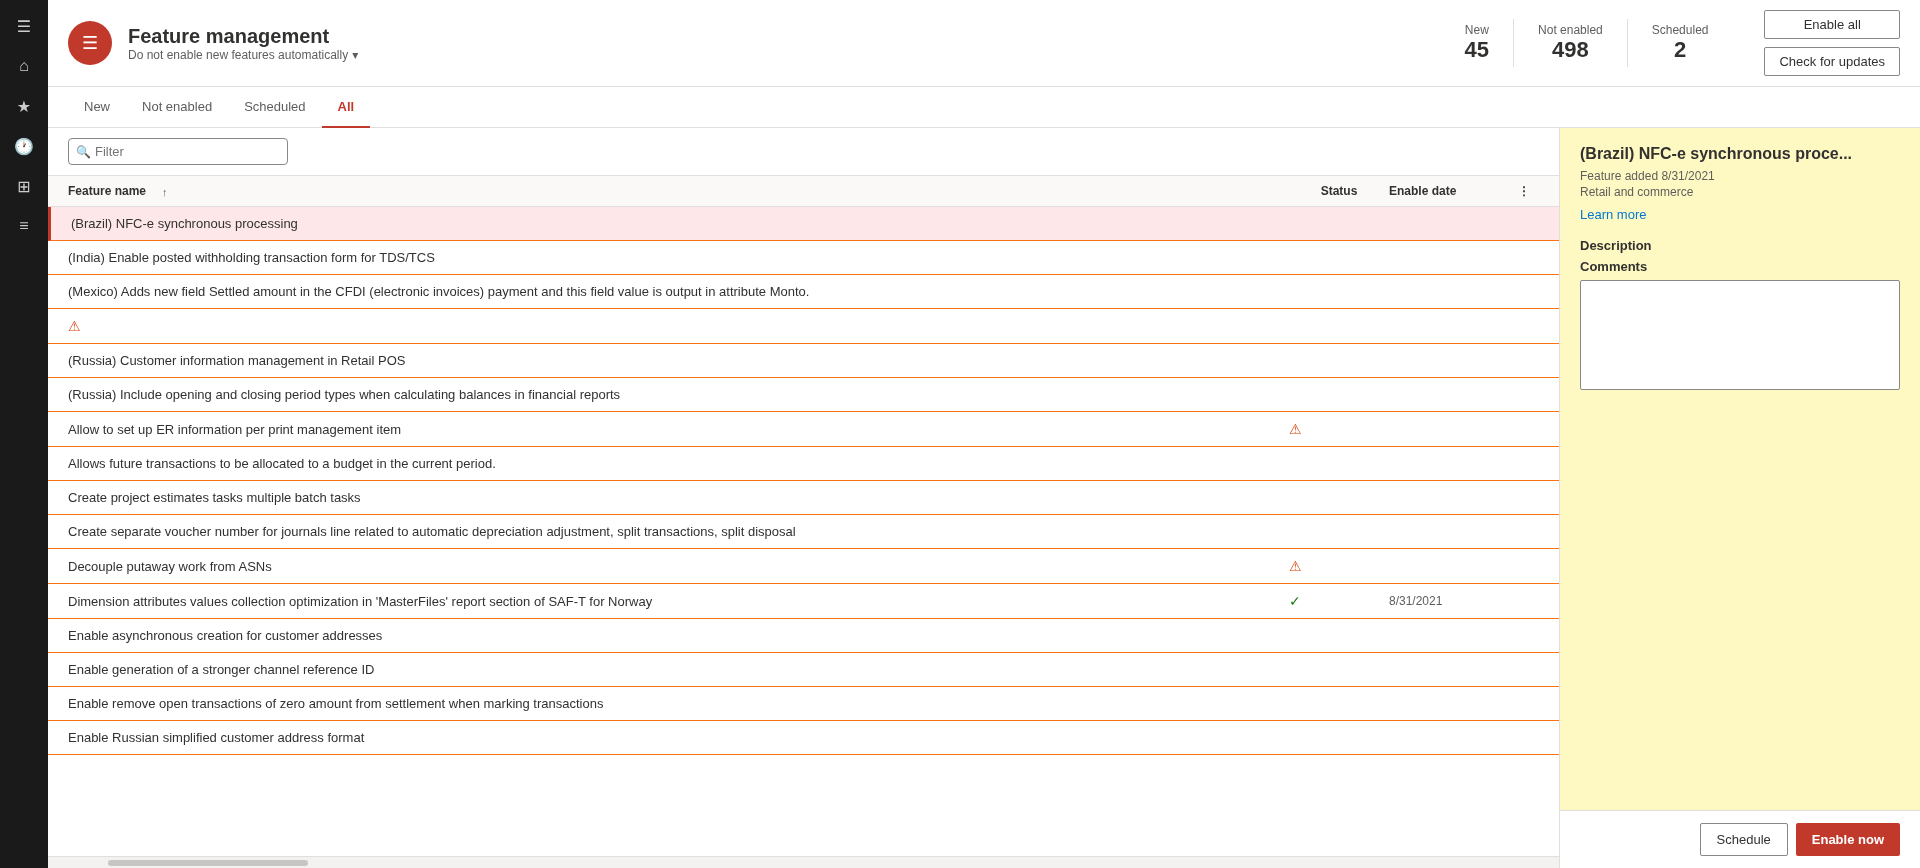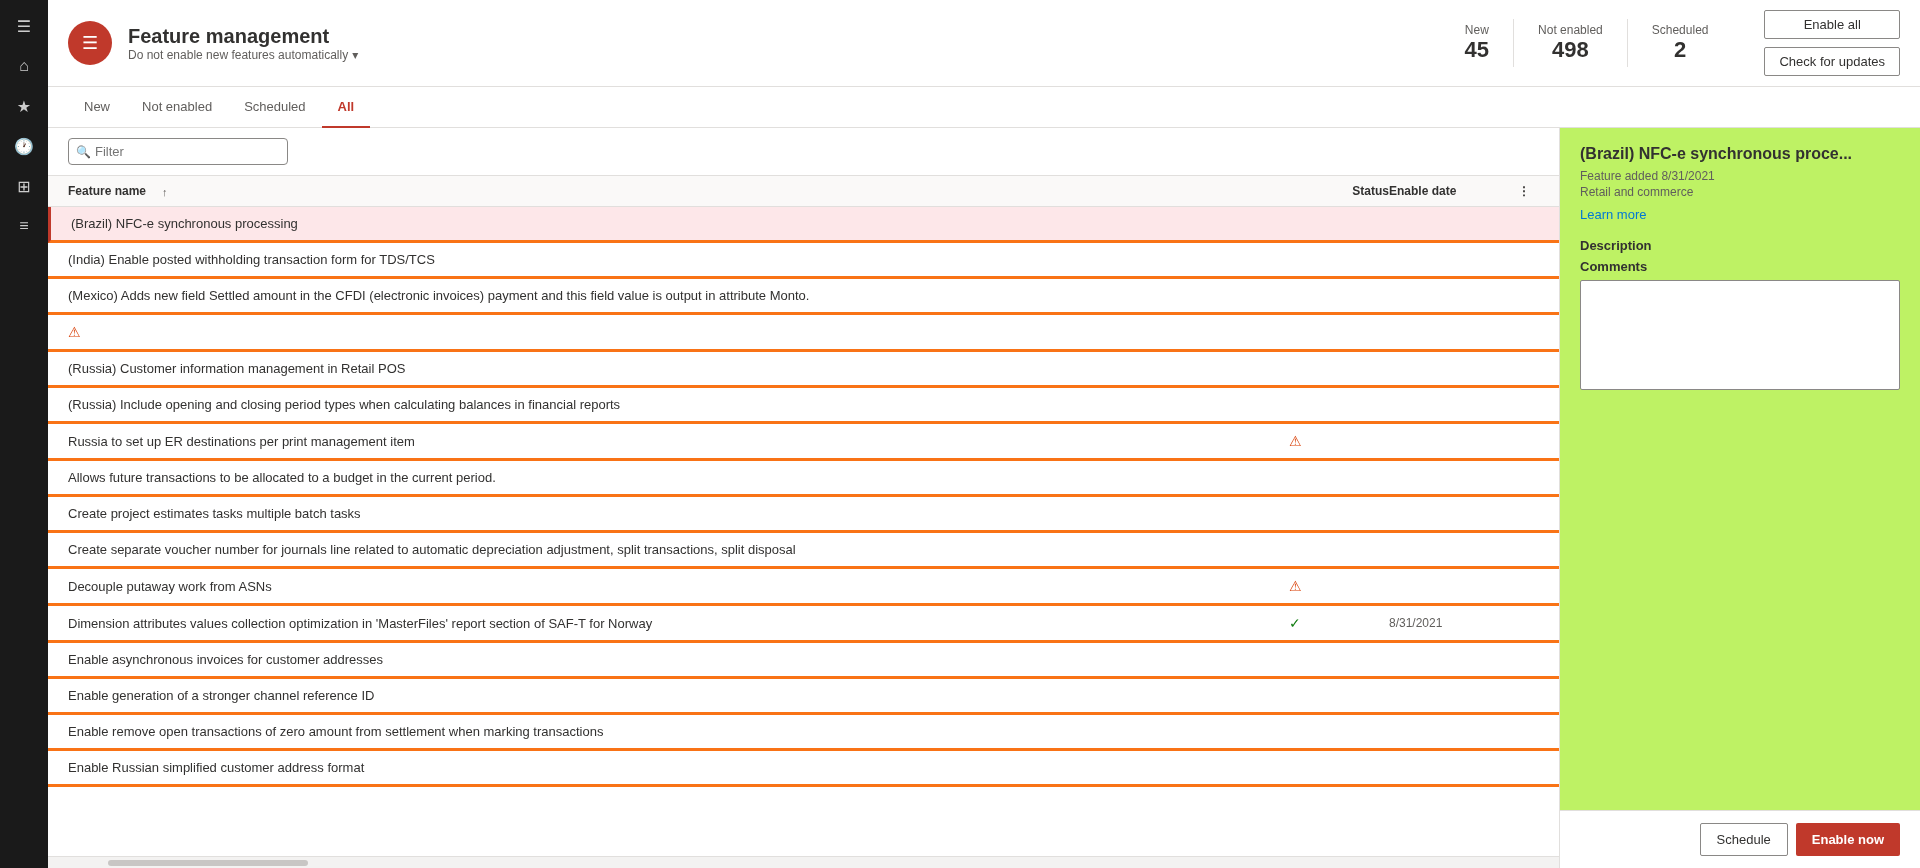--- a/index.html
+++ b/index.html
@@ -175,34 +175,34 @@
       display: flex;
       align-items: center;
       padding: 8px 20px;
       border-bottom: 1px solid #e1dfdd;
       background: #faf9f8;
       font-size: 12px;
       font-weight: 600;
       color: #323130;
     }
     .col-name { flex: 1; display: flex; align-items: flex-end; gap: 16px; }
-    .col-status { width: 100px; text-align: right; }
+    .col-status { width: 100px; text-align: center; }
     .col-enable-date { width: 120px; text-align: left; }
     .col-more { width: 30px; text-align: center; }
 
     
     .feature-rows {
       flex: 1;
       overflow-y: auto;
     }
     .feature-row {
       display: flex;
       align-items: center;
       padding: 9px 20px;
-      border-bottom: 3px solid #f97316;
+      border-bottom: 1px solid #f97316;
       cursor: pointer;
       font-size: 13px;
       color: #323130;
     }
     .feature-row.selected { background: #fde7e9; border-left: 3px solid #c0392b; }
     .feature-row .row-name { flex: 1; }
     .feature-row .row-status { width: 100px; display: flex; align-items: center; }
     .feature-row .row-date { width: 120px; font-size: 12px; color: #605e5c; }
     .feature-row .row-more { width: 30px; }
 
@@ -230,21 +230,21 @@
       border-radius: 3px;
       margin-left: 40px;
     }
 
     
     .detail-panel {
       width: 360px;
       flex-shrink: 0;
       display: flex;
       flex-direction: column;
-      background: #bef264;
+      background: #fef9c3;
       overflow: hidden;
     }
     .detail-content {
       flex: 1;
       padding: 16px 20px;
       overflow-y: auto;
     }
     .detail-title {
       font-size: 16px;
       font-weight: 600;
@@ -430,21 +430,21 @@
             <div class="row-date"></div>
             <div class="row-more"></div>
           </div>
           <div class="feature-row">
             <div class="row-name">(Russia) Include opening and closing period types when calculating balances in financial reports</div>
             <div class="row-status"></div>
             <div class="row-date"></div>
             <div class="row-more"></div>
           </div>
           <div class="feature-row">
-            <div class="row-name">Russia to set up ER destinations per print management item</div>
+            <div class="row-name">Allow to set up ER information per print management item</div>
             <div class="row-status">
               <span class="warning-icon">⚠</span>
             </div>
             <div class="row-date"></div>
             <div class="row-more"></div>
           </div>
           <div class="feature-row">
             <div class="row-name">Allows future transactions to be allocated to a budget in the current period.</div>
             <div class="row-status"></div>
             <div class="row-date"></div>
@@ -472,21 +472,21 @@
           </div>
           <div class="feature-row">
             <div class="row-name">Dimension attributes values collection optimization in 'MasterFiles' report section of SAF-T for Norway</div>
             <div class="row-status">
               <span class="success-icon">✓</span>
             </div>
             <div class="row-date">8/31/2021</div>
             <div class="row-more"></div>
           </div>
           <div class="feature-row">
-            <div class="row-name">Enable asynchronous invoices for customer addresses</div>
+            <div class="row-name">Enable asynchronous creation for customer addresses</div>
             <div class="row-status"></div>
             <div class="row-date"></div>
             <div class="row-more"></div>
           </div>
           <div class="feature-row">
             <div class="row-name">Enable generation of a stronger channel reference ID</div>
             <div class="row-status"></div>
             <div class="row-date"></div>
             <div class="row-more"></div>
           </div>

